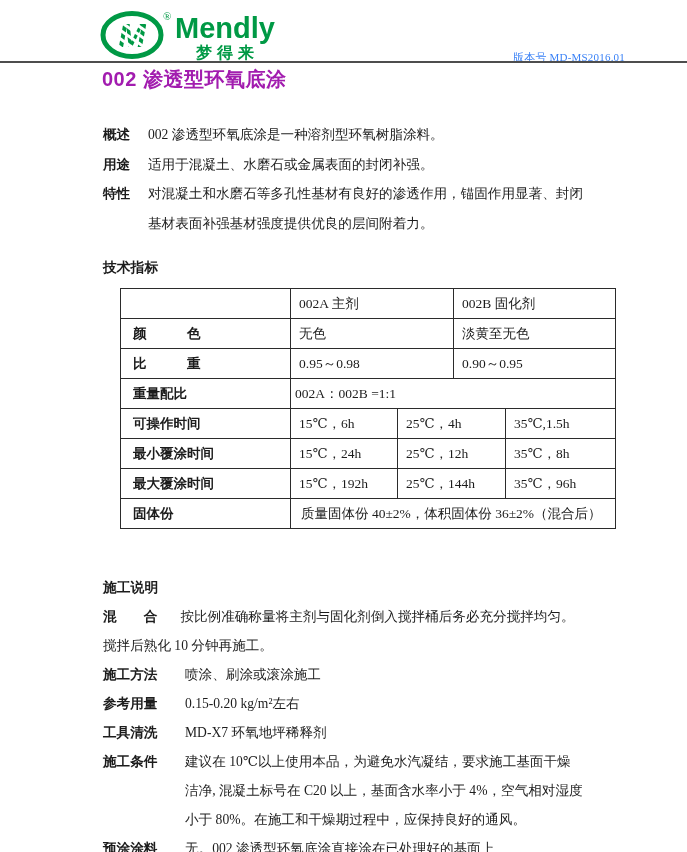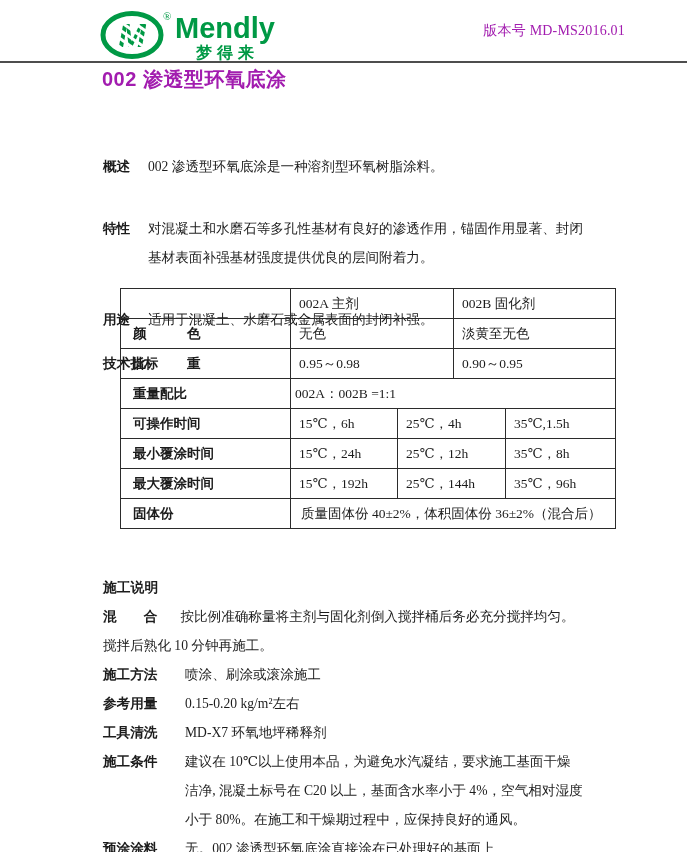--- a/index.html
+++ b/index.html
@@ -8,38 +8,38 @@
     width:687px;height:852px;
     margin:0 auto;
     background:#ffffff;
     overflow:hidden;
     color:#1c1c1c;
     font-family:"Liberation Serif","DejaVu Serif",serif;
   }
   
   .logo{position:absolute;left:99px;top:5px;}
   .version{
-    position:absolute;top:22px;right:62px;
-    font-size:14px;letter-spacing:0.2px;color:#a21caf;
+    position:absolute;top:50px;right:62px;
+    font-size:11px;letter-spacing:0.2px;color:#3b82f6;
   }
   .rule{
     position:absolute;top:61px;left:0;width:687px;height:2px;
     background:#4d4d4d;
   }
   .title{
     position:absolute;top:66px;left:102px;
     font-family:"Liberation Sans","DejaVu Sans",sans-serif;
     font-weight:bold;font-size:20px;letter-spacing:0.5px;color:#a21caf;
   }
   
   .intro{
     position:absolute;top:120px;left:103px;width:489px;
     font-size:13.6px;line-height:29.5px;
   }
-  .hang{display:flex;align-items:flex-start;margin-top:32px;}
+  .hang{display:flex;align-items:flex-start;}
   .hang .lbl{
     flex:none;width:45px;
     font-family:"Liberation Sans","DejaVu Sans",sans-serif;font-weight:bold;
   }
   .hang .txt{width:440px;}
   .heading{
     font-family:"Liberation Sans","DejaVu Sans",sans-serif;
     font-weight:bold;font-size:13.8px;margin-top:15px;
   }
   
@@ -101,26 +101,26 @@
   <div class="rule"></div>
 
   <div class="title">002 渗透型环氧底涂</div>
 
   <div class="intro">
     <div class="hang">
       <span class="lbl">概述</span>
       <span class="txt">002 渗透型环氧底涂是一种溶剂型环氧树脂涂料。</span>
     </div>
     <div class="hang">
+      <span class="lbl">用途</span>
+      <span class="txt">适用于混凝土、水磨石或金属表面的封闭补强。</span>
+    </div>
+    <div class="hang">
       <span class="lbl">特性</span>
       <span class="txt">对混凝土和水磨石等多孔性基材有良好的渗透作用，锚固作用显著、封闭基材表面补强基材强度提供优良的层间附着力。</span>
-    </div>
-    <div class="hang">
-      <span class="lbl">用途</span>
-      <span class="txt">适用于混凝土、水磨石或金属表面的封闭补强。</span>
     </div>
     <div class="heading">技术指标</div>
   </div>
 
   <div class="tablewrap">
     <table class="spec">
       <colgroup>
         <col style="width:170px">
           <col style="width:107px">
           <col style="width:56px">

